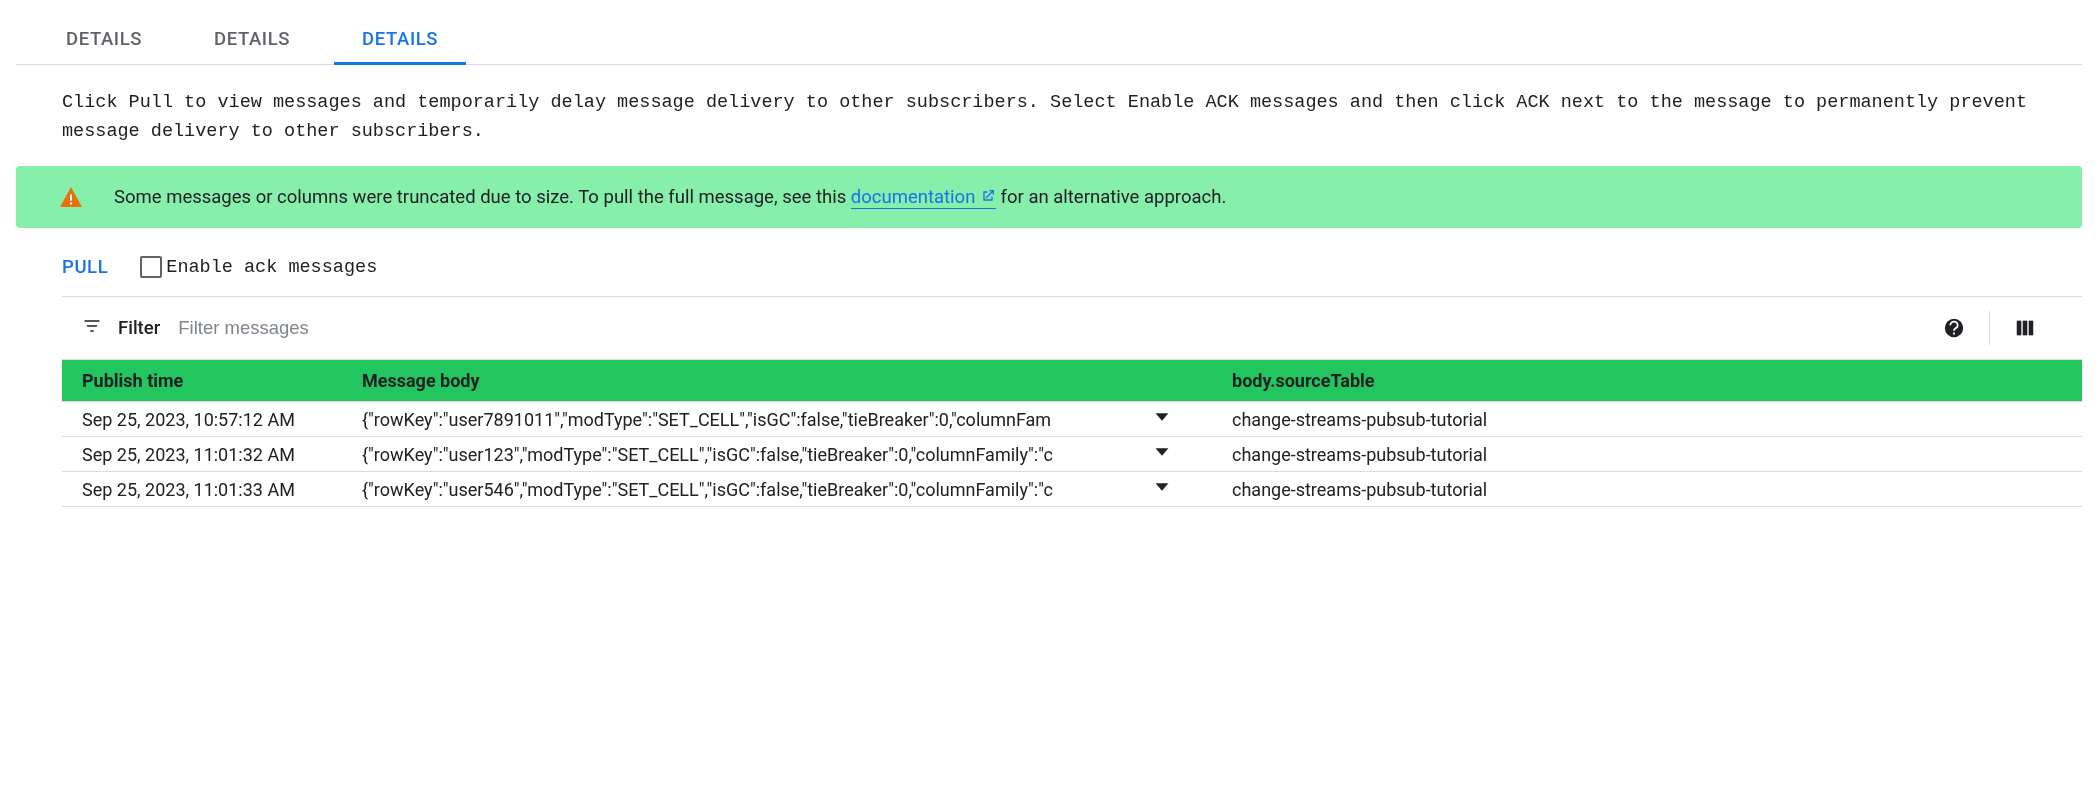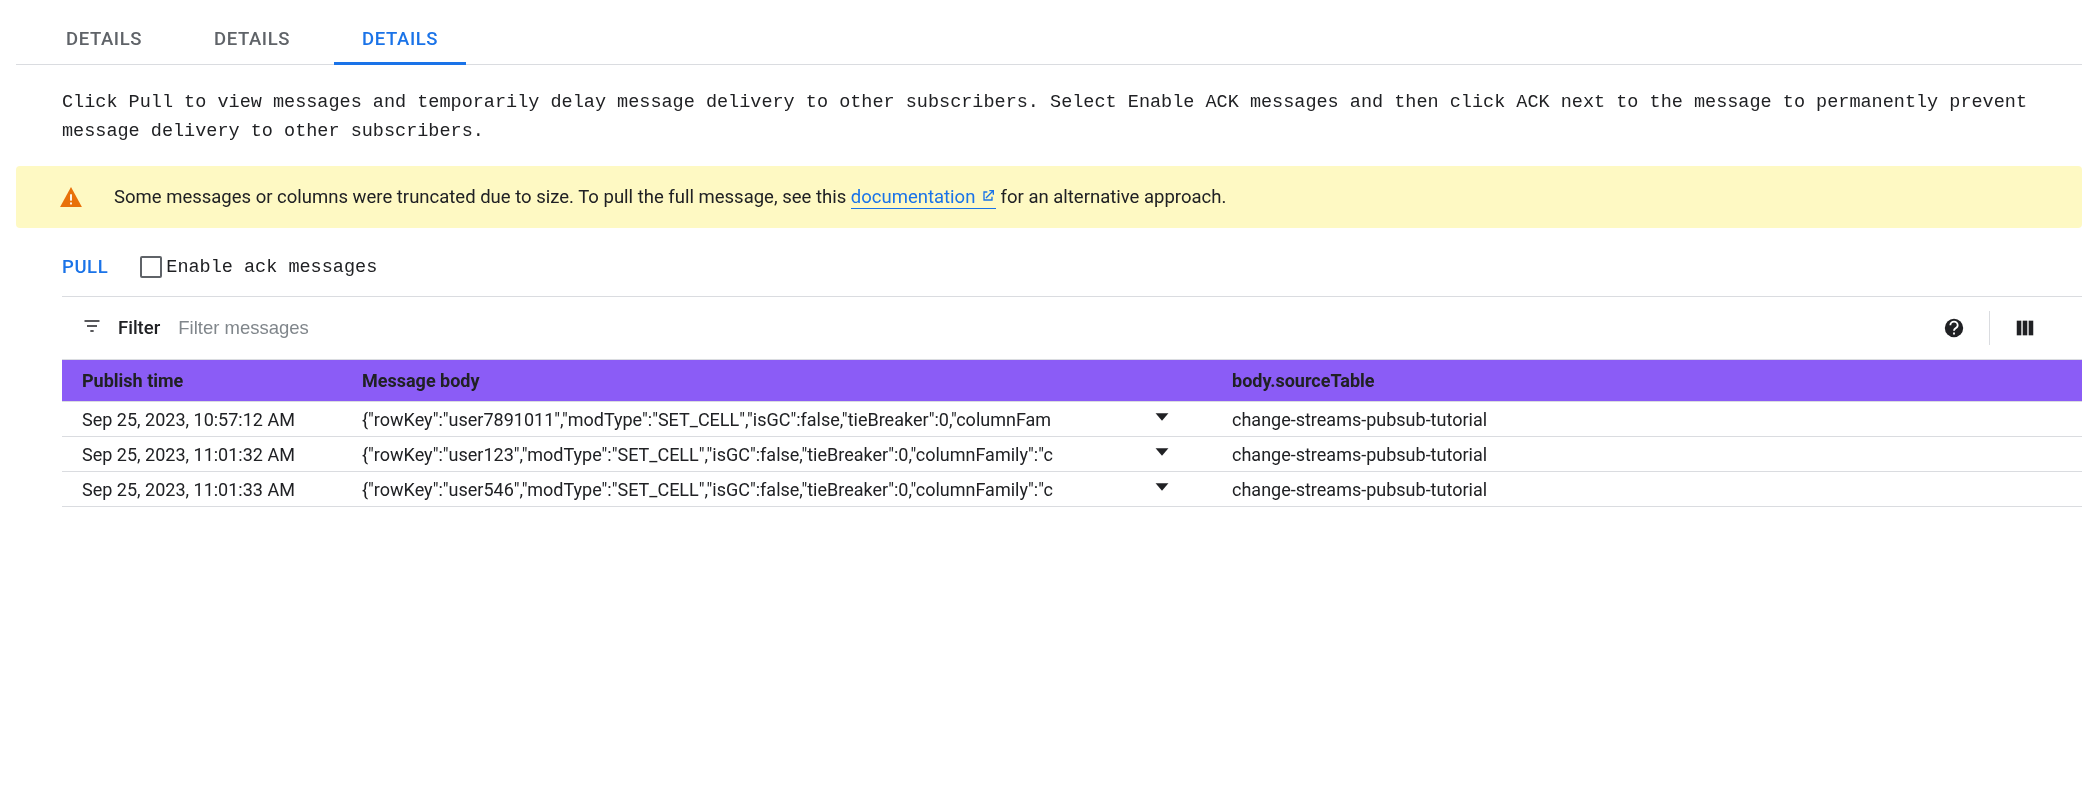--- a/index.html
+++ b/index.html
@@ -41,21 +41,21 @@
 
   .intro {
     padding: 24px 46px 20px 46px;
     line-height: 1.55;
     color: #202124;
     font-family: Liberation Mono, monospace;
   }
 
   .banner {
     margin: 0 0 28px 0;
-    background: #fef9c3;
+    background: #86efac;
     border-radius: 4px;
     display: flex;
     align-items: center;
     gap: 32px;
     padding: 20px 44px;
     color: #202124;
   }
   .banner a { color: #1a73e8; text-decoration: none; border-bottom: 1px solid #1a73e8; }
   .warning-icon svg { display: block; }
 
@@ -115,21 +115,21 @@
     padding-right: 22px;
   }
   .iconbtn { padding: 6px 24px; display: inline-flex; cursor: pointer; }
   .iconbtn + .iconbtn { border-left: 1px solid #dadce0; }
 
   
   table { width: 100%; border-collapse: collapse; }
   thead th {
     text-align: left;
     font-weight: 700;
-    background: #8b5cf6;
+    background: #22c55e;
     border-top: 1px solid #dadce0;
     border-bottom: 1px solid #dadce0;
     padding: 10px 20px;
     font-size: 18px;
   }
   tbody td {
     border-bottom: 1px solid #dadce0;
     padding: 4px 20px;
     font-size: 18px;
     white-space: nowrap;

